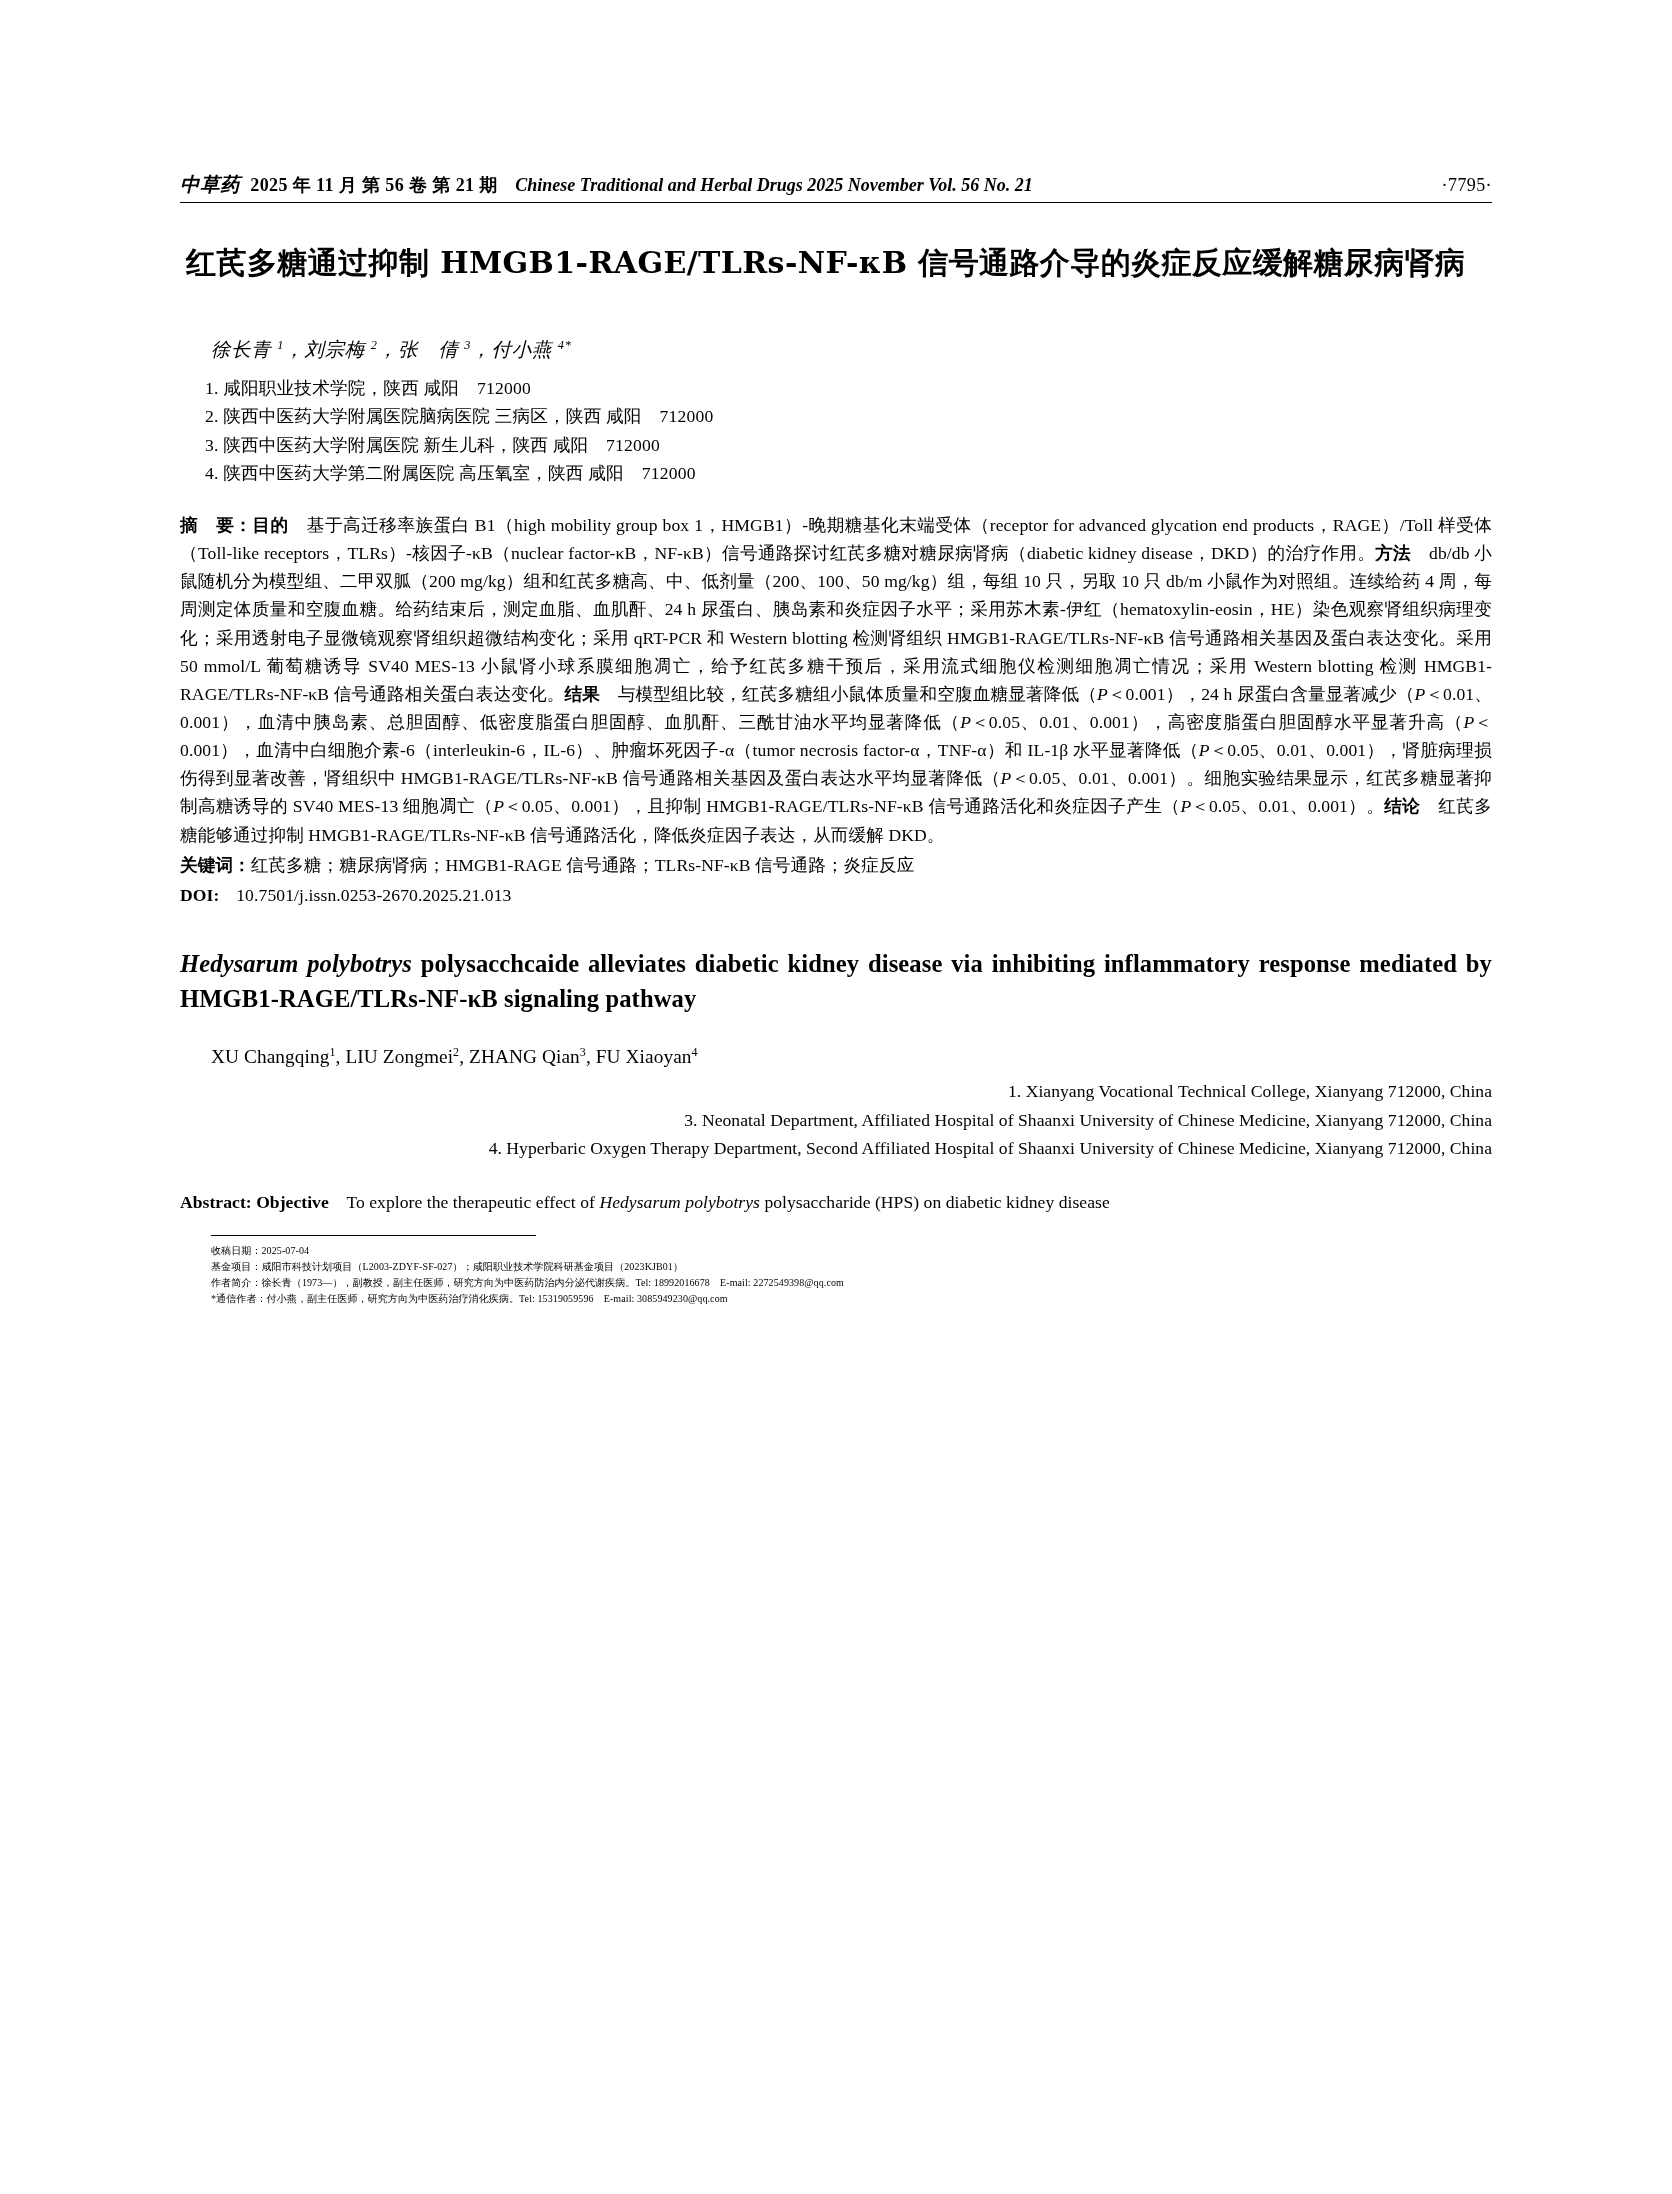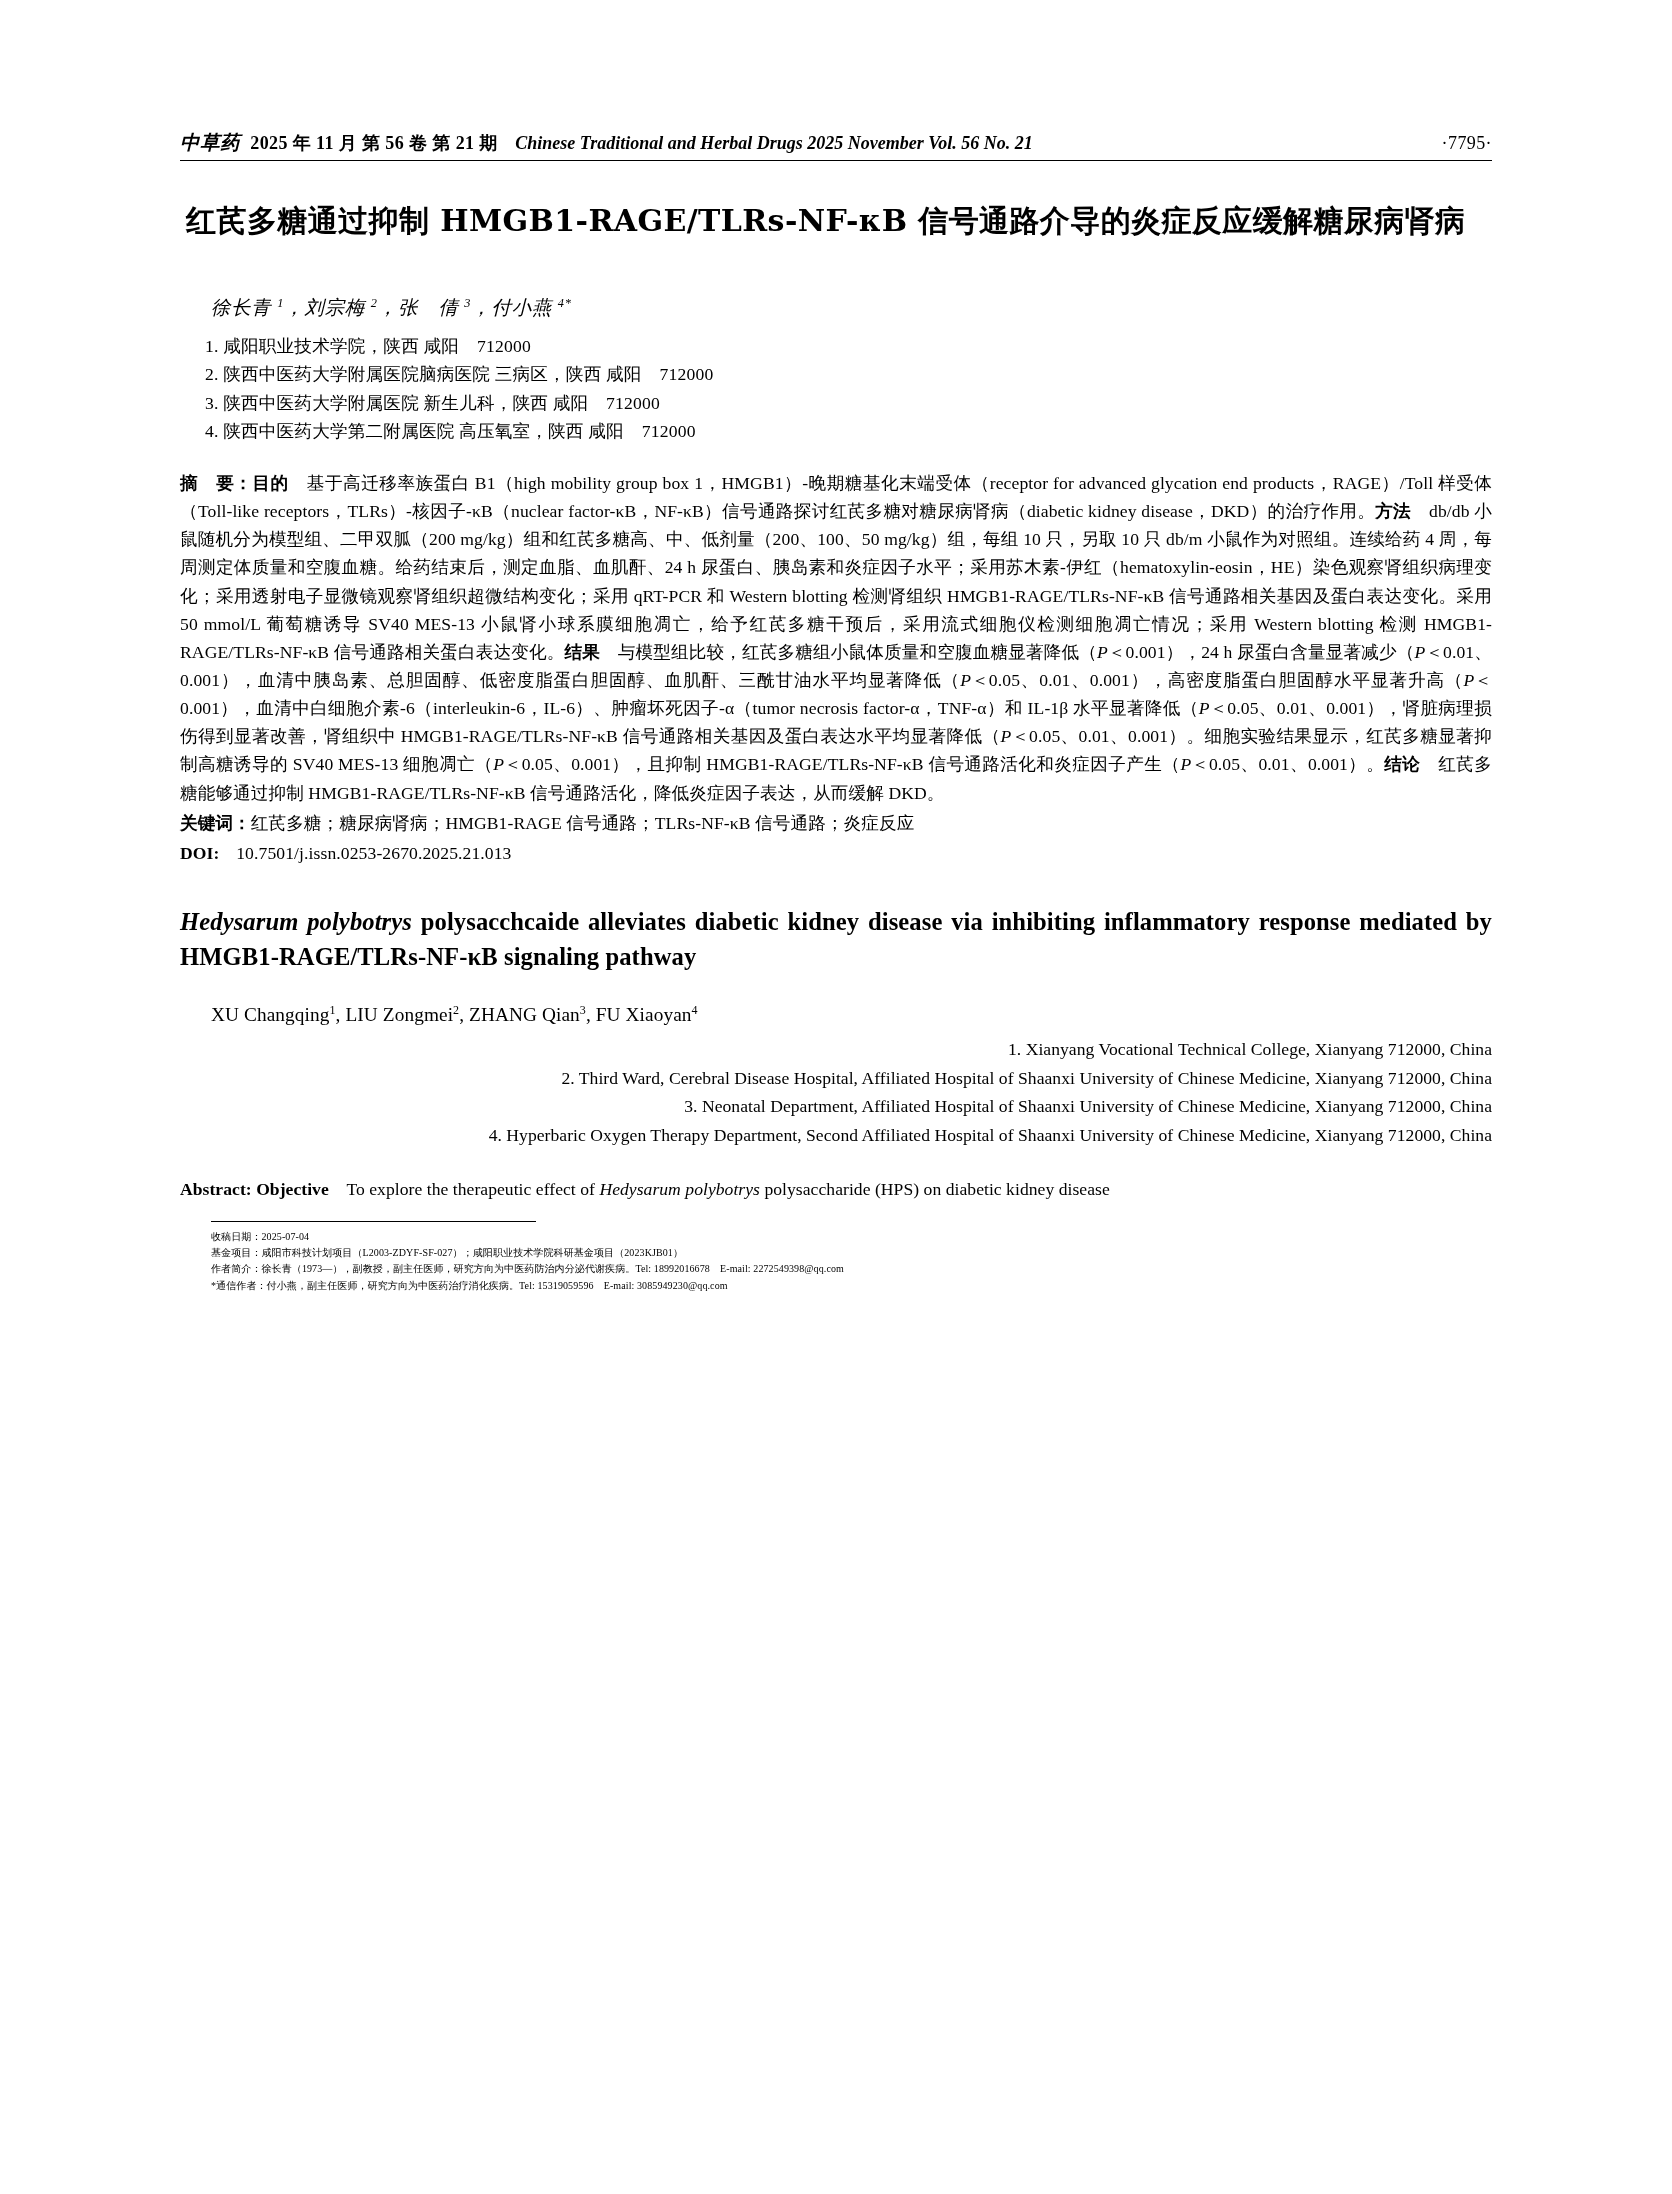--- a/index.html
+++ b/index.html
@@ -29,20 +29,21 @@
 
   
   .runhead {
     display: flex;
     align-items: baseline;
     justify-content: flex-end;
     font-size: 17.6px;
     line-height: 1.1;
     padding-bottom: 6.1px;
     white-space: nowrap;
+    margin-top: 42px;
   }
   .runhead .journal-cn {
     font-family: "DejaVu Serif", serif;
     font-weight: bold;
     font-style: italic;
     font-size: 19.3px;
     letter-spacing: 0.9px;
     margin-right: 9.7px;
   }
   .runhead .issue-cn {
@@ -225,21 +226,20 @@
     <div class="doi-line">
       <b>DOI:</b><span class="gap-sm"></span><span>10.7501/j.issn.0253-2670.2025.21.013</span>
     </div>
 
     <h2 class="title-en"><i>Hedysarum polybotrys</i> polysacchcaide alleviates diabetic kidney disease via inhibiting inflammatory response mediated by HMGB1-RAGE/TLRs-NF-κB signaling pathway</h2>
 
     <div class="authors-en">XU Changqing<sup>1</sup>, LIU Zongmei<sup>2</sup>, ZHANG Qian<sup>3</sup>, FU Xiaoyan<sup>4</sup></div>
 
     <ul class="affil-list-en">
       <li>1. Xianyang Vocational Technical College, Xianyang 712000, China</li>
-      <li>2. Third Ward, Cerebral Disease Hospital, Affiliated Hospital of Shaanxi University of Chinese Medicine, Xianyang 712000, China</li>
       <li>3. Neonatal Department, Affiliated Hospital of Shaanxi University of Chinese Medicine, Xianyang 712000, China</li>
       <li>4. Hyperbaric Oxygen Therapy Department, Second Affiliated Hospital of Shaanxi University of Chinese Medicine, Xianyang 712000, China</li>
     </ul>
 
     <div class="abs-en"><b>Abstract: Objective</b>　To explore the therapeutic effect of <i>Hedysarum polybotrys</i> polysaccharide (HPS) on diabetic kidney disease</div>
 
     <div class="footnote-zone">
       <div class="fn-rule"></div>
       <div class="fn-line"><span>收稿日期：</span><span>2025-07-04</span></div>
       <div class="fn-line indent"><span>基金项目：</span><span>咸阳市科技计划项目（L2003-ZDYF-SF-027）；咸阳职业技术学院科研基金项目（2023KJB01）</span></div>

